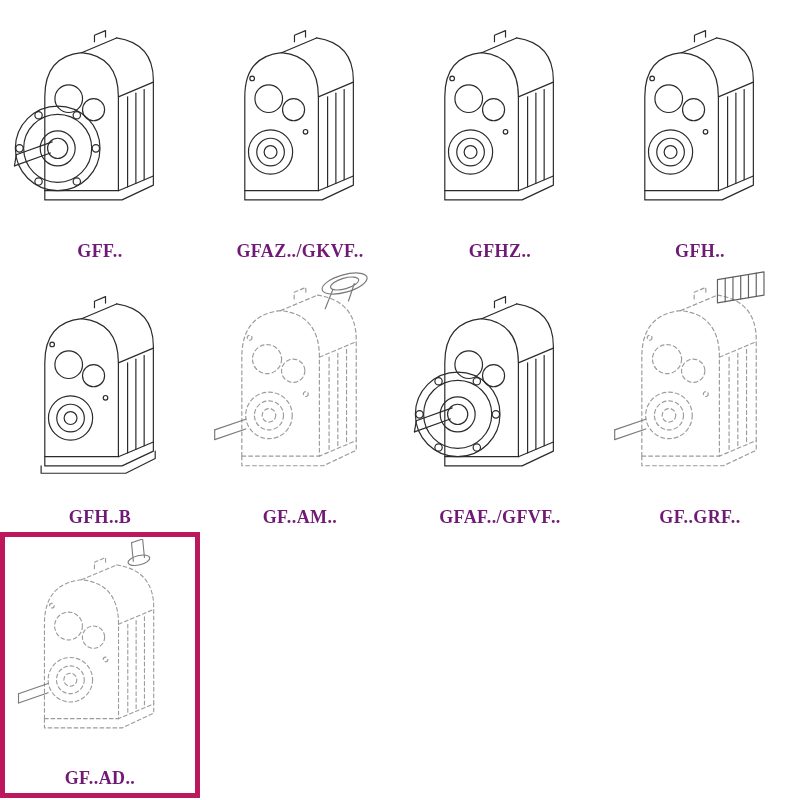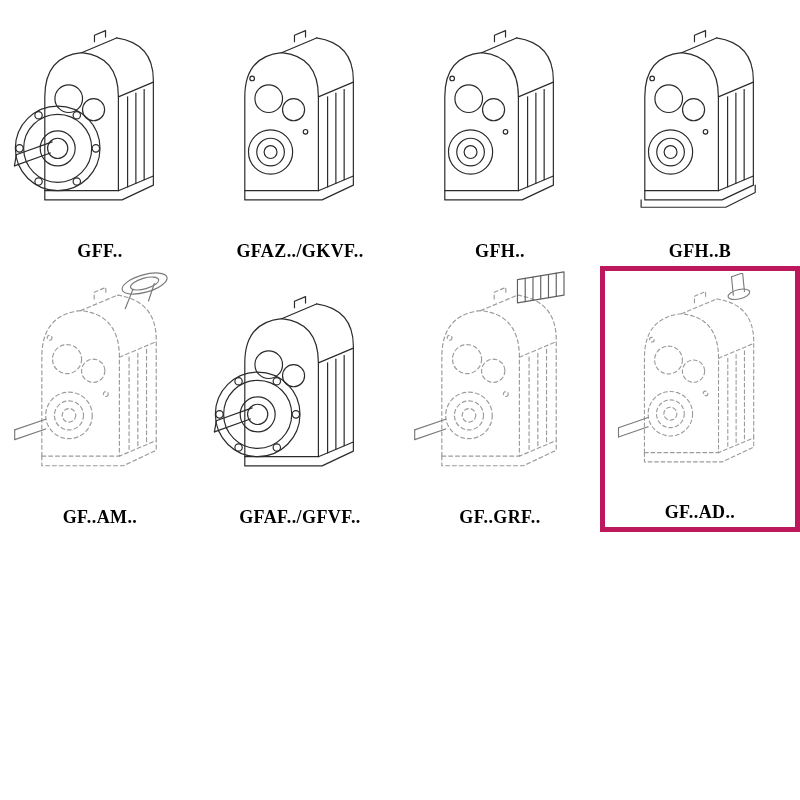--- a/index.html
+++ b/index.html
@@ -32,21 +32,21 @@
     height: 214px;
     display: block;
   }
   .drawing.lg {
     width: 196px;
     height: 226px;
   }
   .label {
     font-weight: bold;
     font-size: 18px;
-    color: #000000;
+    color: #701a75;
     letter-spacing: 0.4px;
     white-space: nowrap;
     margin-top: 16px;
     text-align: center;
   }
   .cell:nth-child(11) .label,
   .cell:nth-child(12) .label {
     font-size: 15px;
   }
   .cell.boxed {
@@ -214,20 +214,26 @@
     <figcaption class="label">GFF..</figcaption>
   </figure>
 
   <figure class="cell">
     <svg class="drawing" viewBox="0 0 200 230" fill="none" stroke="#2b2b2b" stroke-width="1.3" stroke-linecap="round" stroke-linejoin="round">
       <use href="#sym-plain"></use>
     </svg>
     <figcaption class="label">GFAZ../GKVF..</figcaption>
   </figure>
 
+  <figure class="cell">
+    <svg class="drawing" viewBox="0 0 200 230" fill="none" stroke="#2b2b2b" stroke-width="1.3" stroke-linecap="round" stroke-linejoin="round">
+      <use href="#sym-plain"></use>
+    </svg>
+    <figcaption class="label">GFHZ..</figcaption>
+  </figure>
 
 
   <figure class="cell">
     <svg class="drawing" viewBox="0 0 200 230" fill="none" stroke="#2b2b2b" stroke-width="1.3" stroke-linecap="round" stroke-linejoin="round">
       <use href="#sym-plain"></use>
     </svg>
     <figcaption class="label">GFH..</figcaption>
   </figure>
 
   <figure class="cell">

